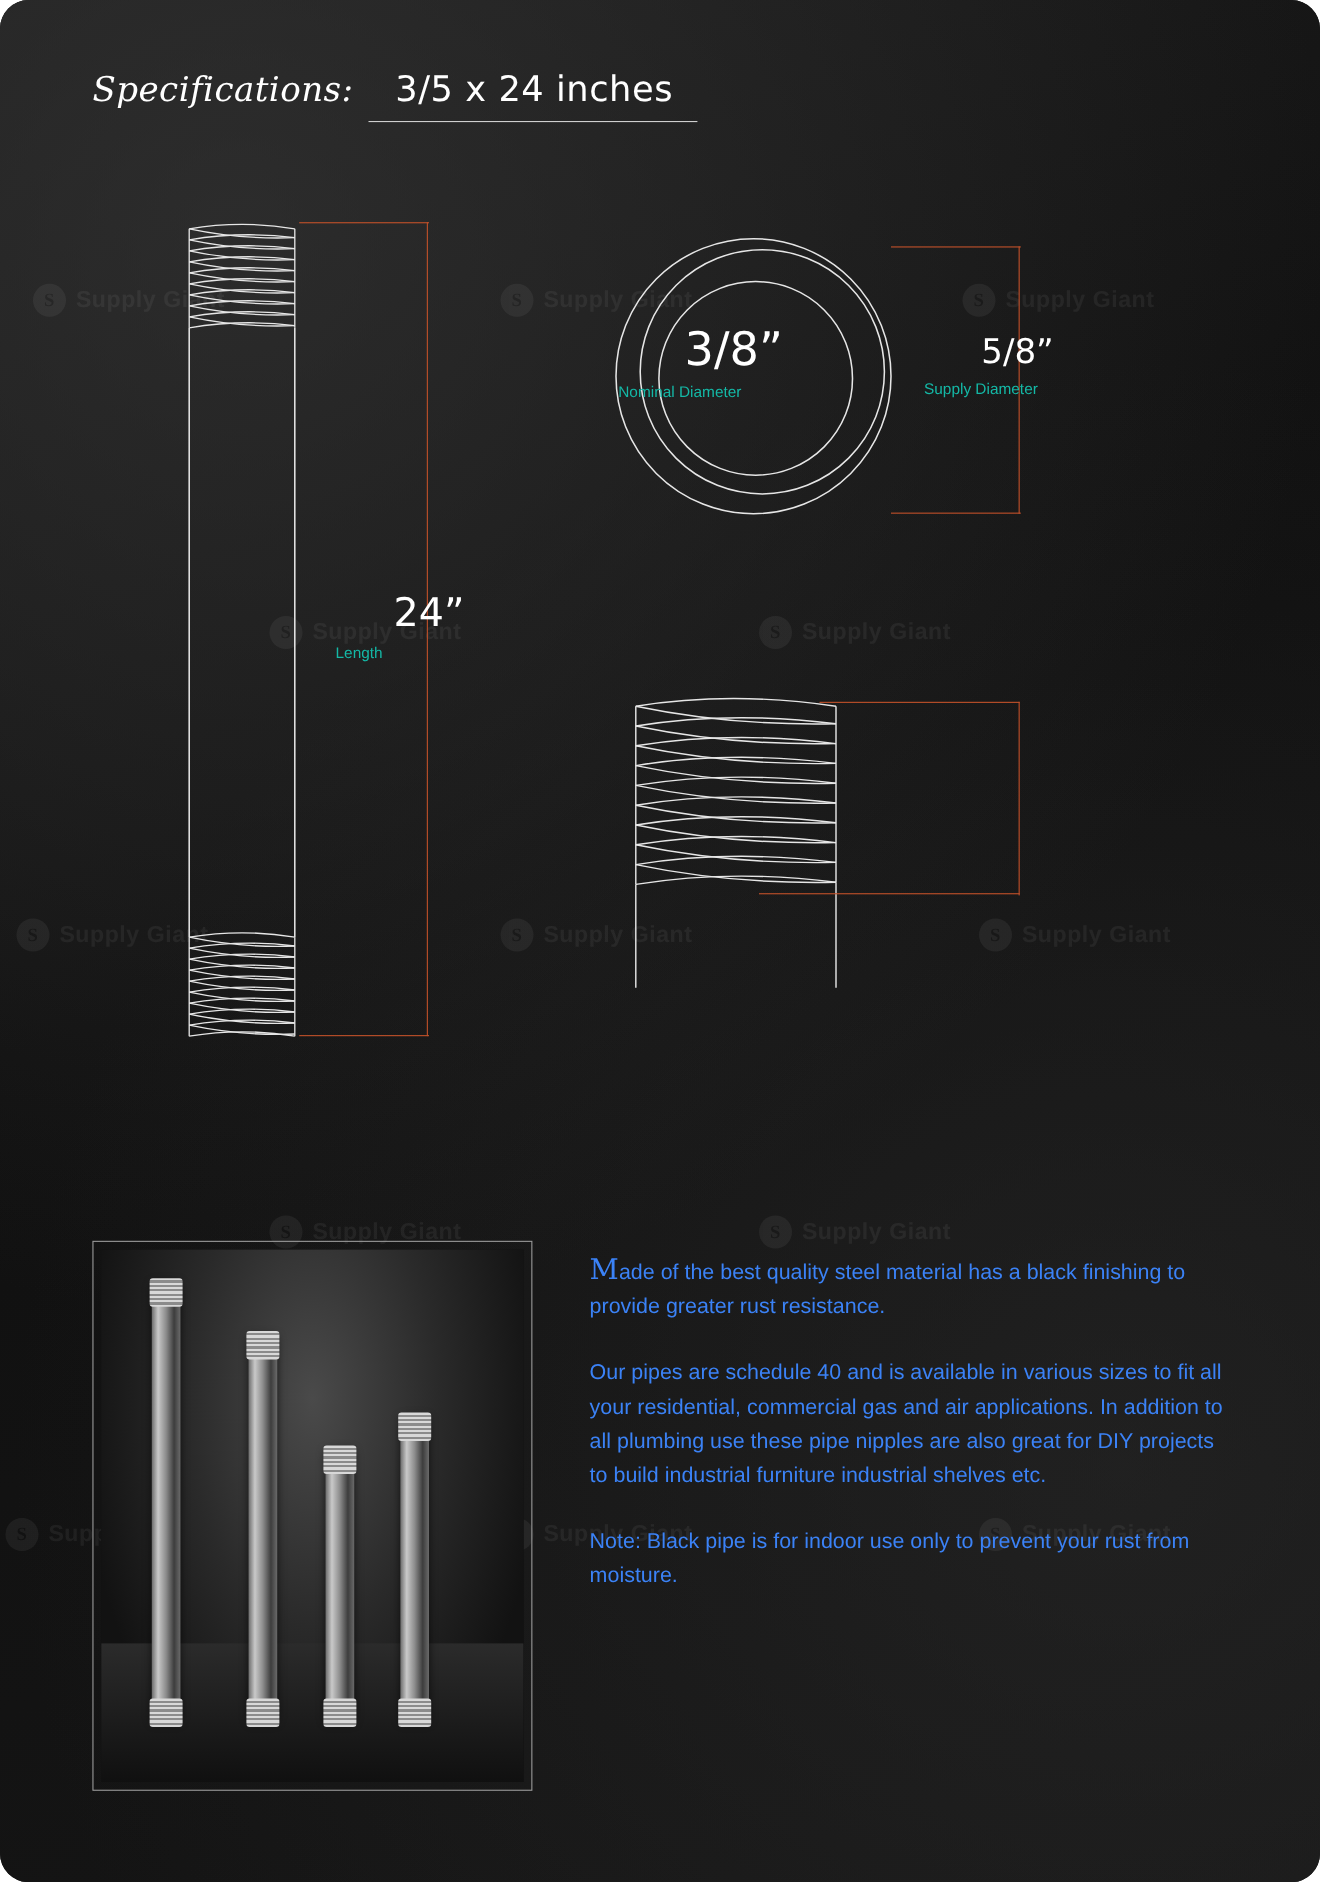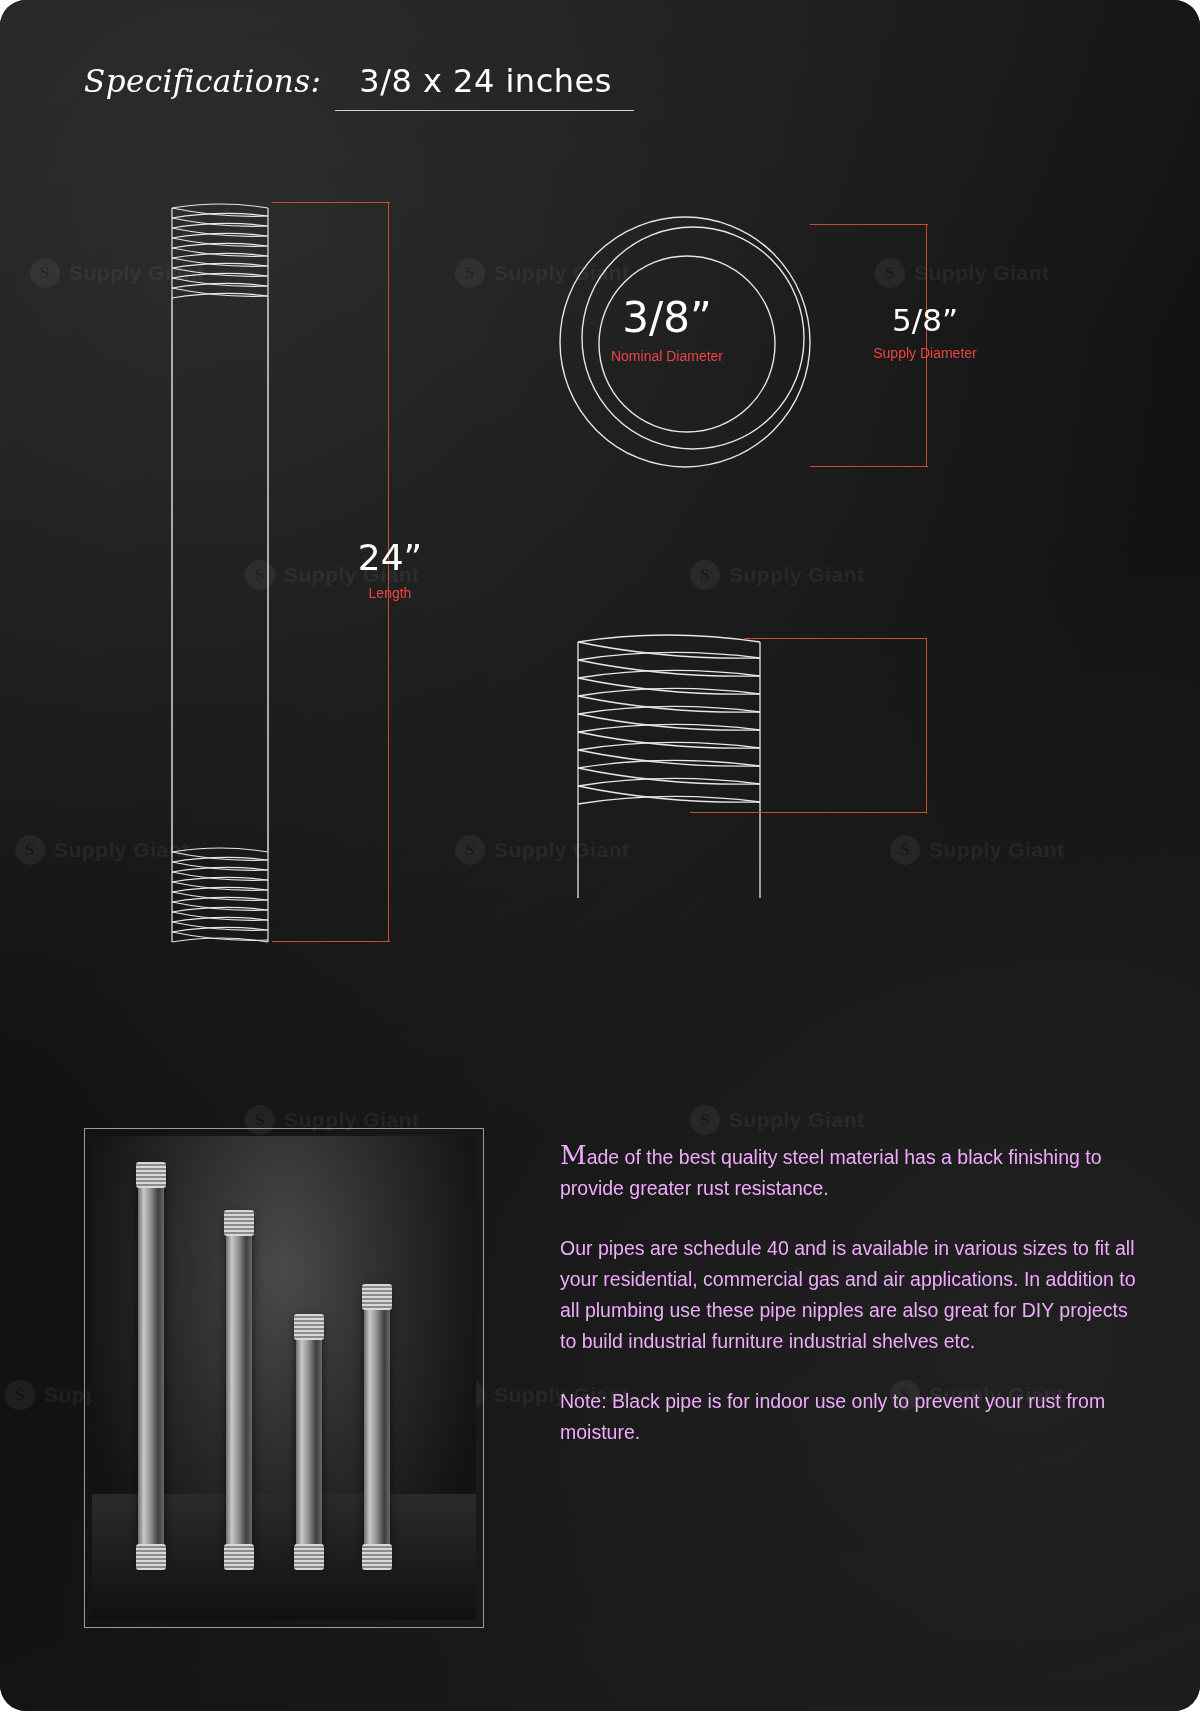--- a/index.html
+++ b/index.html
@@ -89,36 +89,36 @@
   
   .callout-val {
     font-family: "DejaVu Sans", sans-serif;
     color: #ffffff;
     font-size: 36px;
     text-align: center;
     line-height: 1;
   }
   .callout-sub {
     font-family: "Liberation Sans", sans-serif;
-    color: #ef4444;
+    color: #14b8a6;
     font-size: 14px;
-    text-align: center;
+    text-align: left;
     margin-top: 9px;
   }
 
   
   .m-line { position: absolute; background: #c2512a; }
 
   
   .desc {
     position: absolute;
-    left: 560px;
+    left: 536px;
     top: 1140px;
     width: 580px;
-    color: #f0abfc;
+    color: #3b82f6;
     font-size: 19.5px;
     line-height: 31px;
     font-family: "Liberation Sans", sans-serif;
   }
   .desc p { margin: 0 0 29px 0; }
   .desc p:last-child { margin-bottom: 0; }
   .dropcap {
     font-family: "DejaVu Serif", serif;
     font-size: 26px;
   }
@@ -229,21 +229,21 @@
     <span>Supply Giant</span>
   </div>
   <div class="wm" style="left:890px; top:1380px;">
     <span class="mark">S</span>
     <span>Supply Giant</span>
   </div>
 
   <div class="header">
     <div class="spec-label">Specifications:</div>
     <div class="spec-value-wrap">
-      <span class="spec-value">3/8 x 24 inches</span>
+      <span class="spec-value">3/5 x 24 inches</span>
     </div>
   </div>
 
   <svg class="svg-abs" style="left:140px; top:190px;" width="260" height="800" viewBox="0 0 260 800">
 
     <line x1="32" y1="108" x2="32" y2="662" stroke="#e6e6e6" stroke-width="1.4"></line>
     <line x1="128" y1="108" x2="128" y2="662" stroke="#e6e6e6" stroke-width="1.4"></line>
 
     <g stroke="#e6e6e6" stroke-width="1.2" fill="none">
       <path d="M32 18 Q80 10 128 18"></path>

